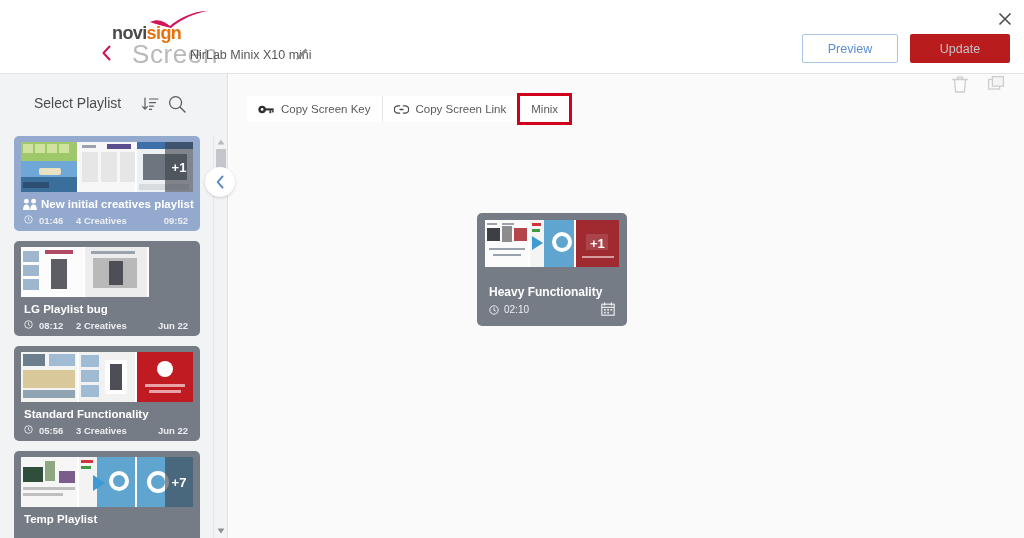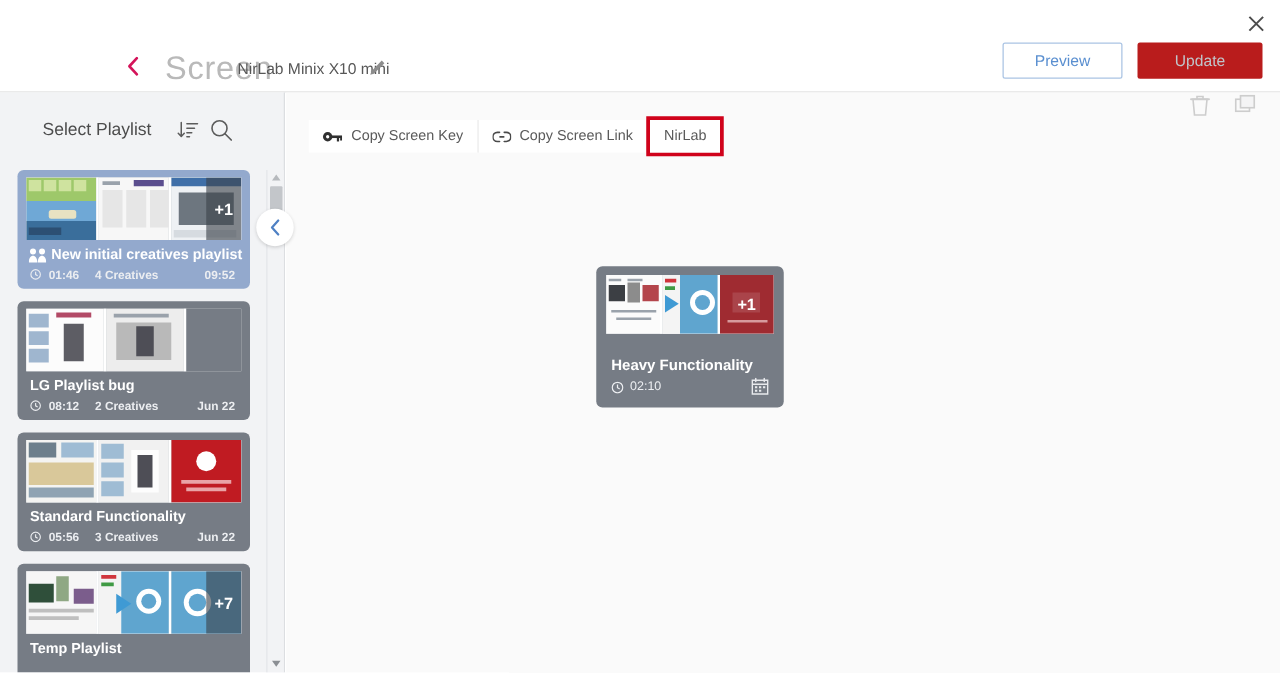--- a/index.html
+++ b/index.html
@@ -284,20 +284,28 @@
   <div class="header">
 
     <div class="close-btn">
       <svg width="14" height="14" viewBox="0 0 14 14">
         <path d="M1.5 1.5 L12.5 12.5 M12.5 1.5 L1.5 12.5" stroke="#4d4d4d" stroke-width="1.6" fill="none"></path>
       </svg>
     </div>
 
     <div class="brand-wrap">
 
+      <div class="logo">
+        <svg class="swoosh" width="62" height="18" viewBox="0 0 62 18">
+          <path d="M2 12 C10 8 16 11 22 16 C30 9 44 1 60 1 C46 3 32 10 23 18 C15 16 7 14 2 12 Z" fill="#d4145a"></path>
+        </svg>
+        <div class="word">
+          <span class="novi">novi</span><span class="sign">sign</span>
+        </div>
+      </div>
 
       <div class="back-chevron">
         <svg width="11" height="16" viewBox="0 0 11 16">
           <path d="M8.5 1.5 L2.5 8 L8.5 14.5" stroke="#d4145a" stroke-width="2.1" fill="none" stroke-linecap="round" stroke-linejoin="round"></path>
         </svg>
       </div>
 
       <div class="screen-title">Screen</div>
       <div class="screen-name">NirLab Minix X10 mini</div>
 
@@ -539,21 +547,21 @@
             <path d="M6.4 5.5 H9.6" stroke="#4a4a4a" stroke-width="1.4" stroke-linecap="round"></path>
             <path d="M6 1.6 H4.2 A3.9 3.9 0 0 0 4.2 9.4 H6" stroke="#4a4a4a" stroke-width="1.4" fill="none" stroke-linecap="round"></path>
             <path d="M10 1.6 H11.8 A3.9 3.9 0 0 1 11.8 9.4 H10" stroke="#4a4a4a" stroke-width="1.4" fill="none" stroke-linecap="round"></path>
           </svg>
         </span>
         <span>Copy Screen Link</span>
       </div>
 
       <div class="tb-highlight">
         <div class="tb-btn last">
-          <span>NirLab</span>
+          <span>Minix</span>
         </div>
       </div>
     </div>
 
     <div class="right-icons">
       <svg class="ricon" viewBox="0 0 20 20">
         <path d="M4.4 5.4 H15.6 L14.4 18 H5.6 Z" fill="none" stroke="#7b7b7b" stroke-width="1.3"></path>
         <path d="M2.8 5.4 H17.2" stroke="#7b7b7b" stroke-width="1.5" stroke-linecap="round"></path>
         <path d="M7.6 5.2 V3.2 H12.4 V5.2" fill="none" stroke="#7b7b7b" stroke-width="1.3"></path>
       </svg>

